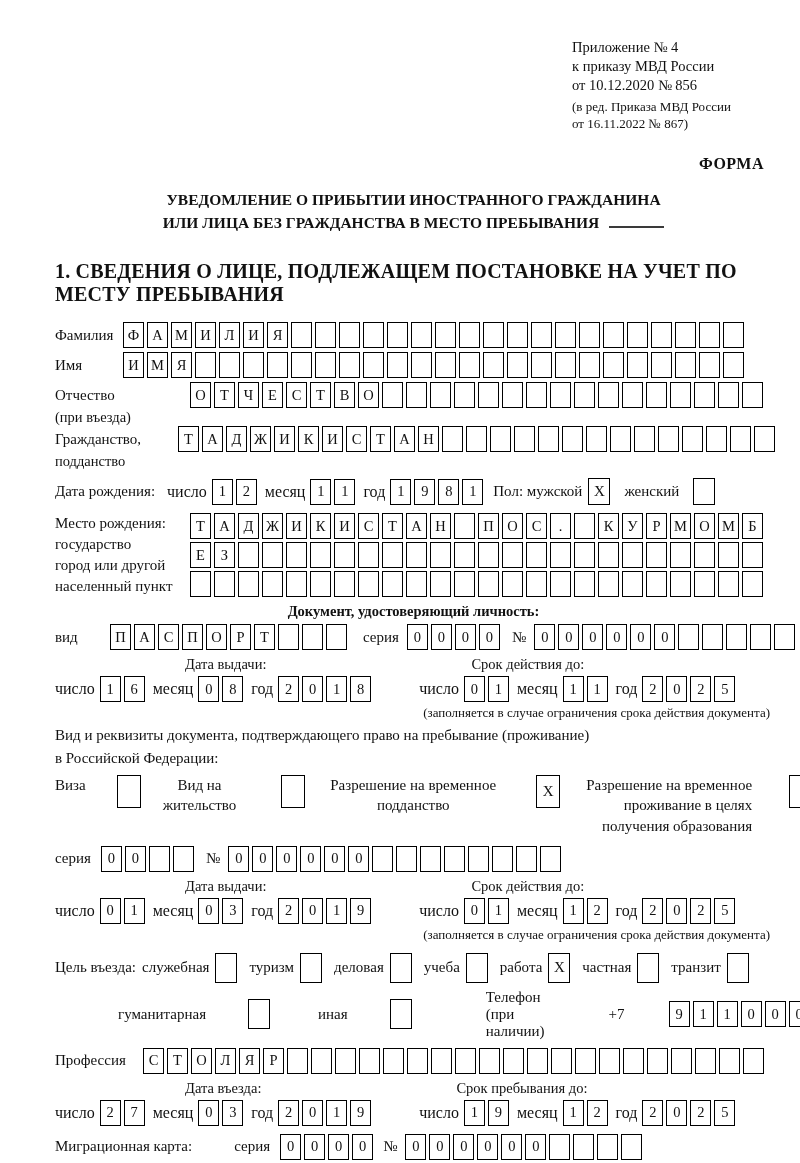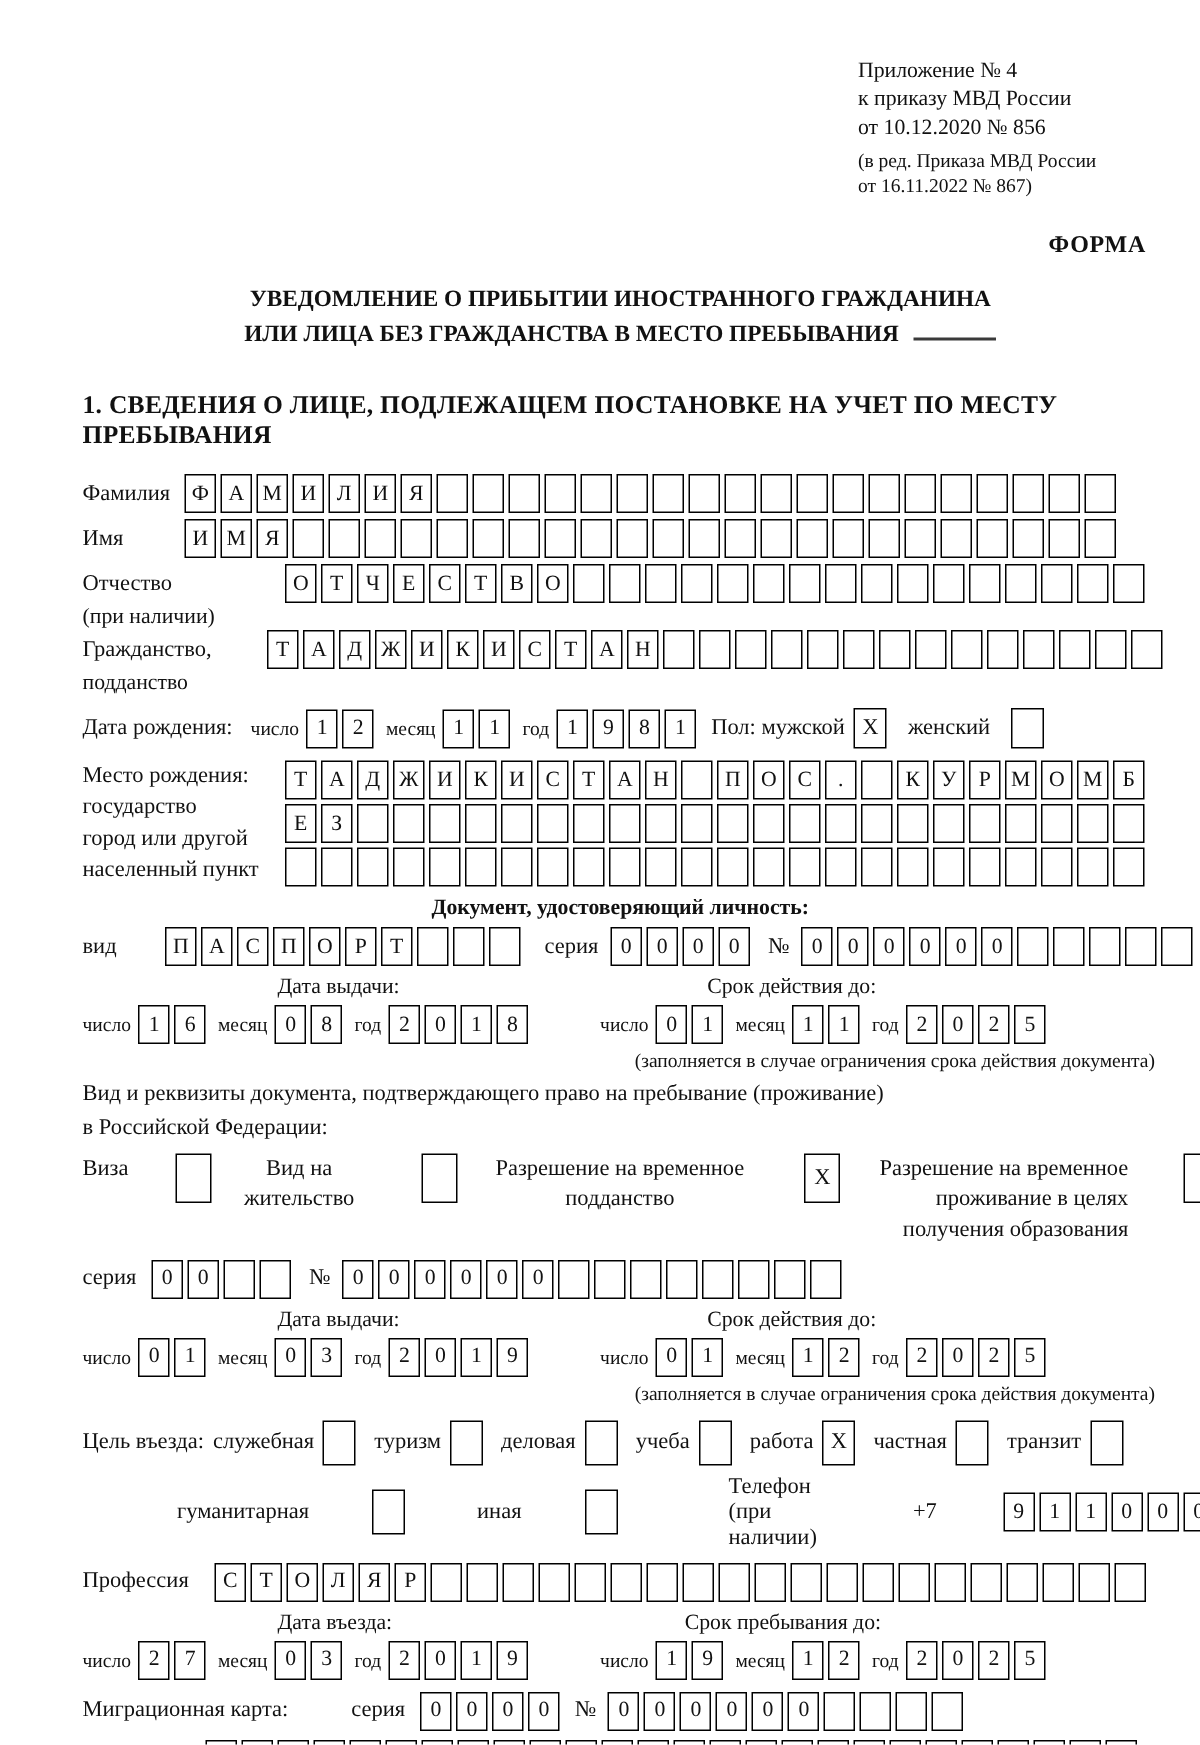--- a/index.html
+++ b/index.html
@@ -12,21 +12,21 @@
   .page { width:800px; height:1163px; padding:38px 28px 0 55px; }
 
   
   .appendix { margin-left:517px; width:230px; font-size:14.5px; line-height:1.32; }
   .appendix .note { font-size:13px; margin-top:4px; line-height:1.3; }
   .forma { text-align:right; font-weight:bold; font-size:16px; letter-spacing:.5px; margin:22px 8px 0 0; }
 
   
   .title { text-align:center; font-weight:bold; font-size:15.5px; line-height:1.45; margin-top:16px; }
   .title .blank { display:inline-block; width:55px; border-bottom:2px solid #3a3a3a; height:12px; margin-left:10px; }
-  .section-head { font-weight:bold; font-size:17px; margin-top:26px; letter-spacing:.2px; }
+  .section-head { font-weight:bold; font-size:20px; margin-top:26px; letter-spacing:.2px; }
 
   
   .frow { display:flex; align-items:center; margin-top:4px; }
   .frow-top { display:flex; align-items:flex-start; margin-top:4px; }
   .flabel { font-size:15px; flex:0 0 auto; }
   .boxes { display:flex; gap:3px; flex:0 0 auto; }
   .cbox {
     width:21px; height:26px; border:1.5px solid #000;
     display:flex; align-items:center; justify-content:center;
     font-size:14.5px; background:#fff; flex:0 0 auto;
@@ -40,21 +40,21 @@
   .chk.lg { width:24px; height:33px; }
 
   .w-surname { width:68px; }
   .w-patr { width:135px; }
   .w-citiz { width:123px; }
 
   .two-line .l1 { display:block; line-height:26px; }
   .two-line .l2 { display:block; font-size:14.5px; line-height:18px; }
 
   
-  .dword { font-size:13px; margin:0 5px 0 0; }
+  .dword { font-size:16px; margin:0 5px 0 0; }
   .dgroup { display:flex; align-items:center; }
   .dgroup .dword { margin-left:8px; }
   .dgroup .dword:first-child { margin-left:0; }
   .dheads { display:flex; font-size:14.5px; margin-top:6px; }
   .note-right { text-align:right; font-size:13px; margin-top:3px; padding-right:2px; }
 
   .center-bold { text-align:center; font-weight:bold; font-size:14.5px; margin-top:6px; }
 
   
   .visa-row { display:flex; align-items:flex-start; margin-top:8px; }
@@ -151,21 +151,21 @@
         <span class="cbox"></span>
         <span class="cbox"></span>
         <span class="cbox"></span>
         <span class="cbox"></span>
       </span>
   </div>
 
   <div class="frow-top">
     <span class="flabel w-patr two-line">
       <span class="l1">Отчество</span>
-      <span class="l2">(при наличии)</span>
+      <span class="l2">(при въезда)</span>
     </span>
     <span class="boxes">
         <span class="cbox">О</span>
         <span class="cbox">Т</span>
         <span class="cbox">Ч</span>
         <span class="cbox">Е</span>
         <span class="cbox">С</span>
         <span class="cbox">Т</span>
         <span class="cbox">В</span>
         <span class="cbox">О</span>

